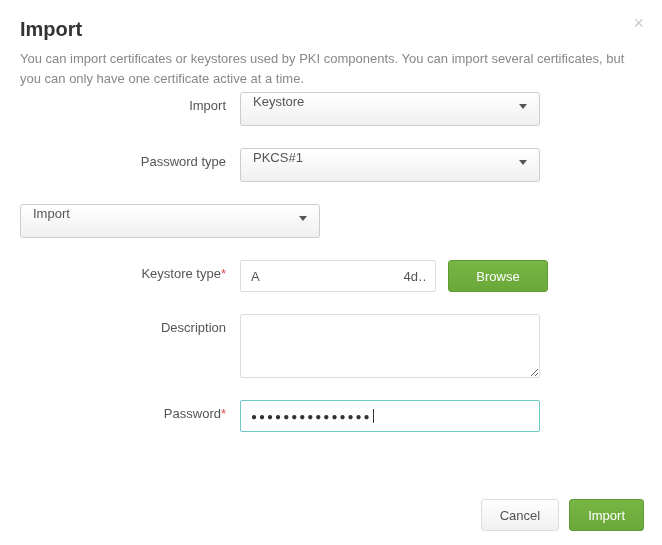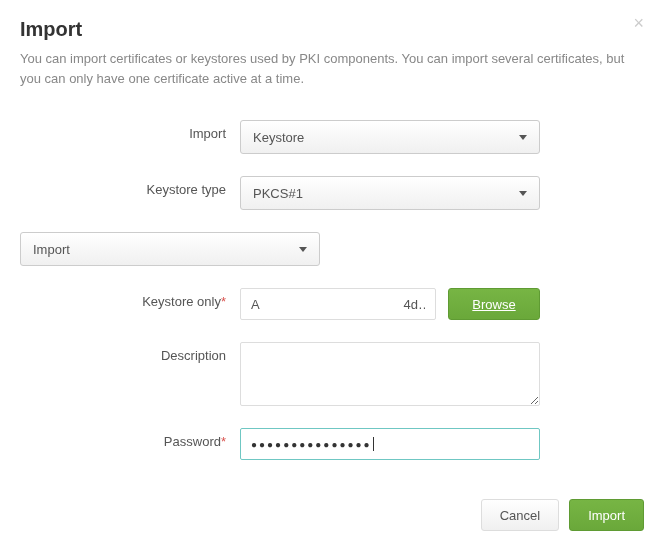--- a/index.html
+++ b/index.html
@@ -31,21 +31,21 @@
     h2.title {
       font-size: 20px;
       font-weight: 600;
       color: #333;
       margin-bottom: 8px;
     }
     p.subtitle {
       color: #888;
       font-size: 13px;
       line-height: 1.5;
-      margin-bottom: 32px;
+      margin-bottom: 4px;
     }
     .form-row {
       display: flex;
       align-items: flex-start;
       margin-bottom: 22px;
     }
     .label-col {
       width: 220px;
       text-align: right;
       padding-right: 14px;
@@ -59,21 +59,21 @@
       align-items: center;
       gap: 12px;
     }
     .select-like {
       width: 300px;
       height: 32px;
       border: 1px solid #ccc;
       border-radius: 3px;
       background: linear-gradient(#ffffff, #f0f0f0);
       display: flex;
-      align-items: center;
+      align-items: flex-end;
       justify-content: space-between;
       padding: 16px 12px;
       cursor: pointer;
       color: #555;
     }
     .caret {
       width: 0; height: 0;
       border-left: 4px solid transparent;
       border-right: 4px solid transparent;
       border-top: 5px solid #555;
@@ -120,22 +120,21 @@
       cursor: pointer;
       display: inline-flex;
       align-items: center;
       justify-content: center;
     }
     .btn-browse {
       background: #6fae3d;
       background: linear-gradient(#77b544, #6aa83a);
       border-color: #5f9b33;
       color: #fff;
-      width: 92px;
-      text-decoration: underline;
+      width: 100px;
     }
     .btn-import {
       background: linear-gradient(#77b544, #6aa83a);
       border-color: #5f9b33;
       color: #fff;
     }
     .btn-cancel {
       background: linear-gradient(#ffffff, #f0f0f0);
       border: 1px solid #ddd;
       color: #555;
@@ -163,41 +162,41 @@
     <div class="label-col">Import</div>
     <div class="field-col">
       <div class="select-like">
         <span>Keystore</span>
         <span class="caret"></span>
       </div>
     </div>
   </div>
 
   <div class="form-row">
-    <div class="label-col">Keystore type</div>
+    <div class="label-col">Password type</div>
     <div class="field-col">
       <div class="select-like">
         <span>PKCS#1</span>
         <span class="caret"></span>
       </div>
     </div>
   </div>
 
   <div class="form-row">
     <div class="field-col">
       <div class="select-like">
         <span>Import</span>
         <span class="caret"></span>
       </div>
     </div>
   </div>
 
   <div class="form-row">
     <div class="label-col">
-      <span>Keystore only</span><span class="req">*</span>
+      <span>Keystore type</span><span class="req">*</span>
     </div>
     <div class="field-col">
       <input type="text" class="text-input" readonly="" value="A                                        4d…" style="">
       <button class="btn btn-browse">Browse</button>
     </div>
   </div>
 
   <div class="form-row">
     <div class="label-col">Description</div>
     <div class="field-col">

